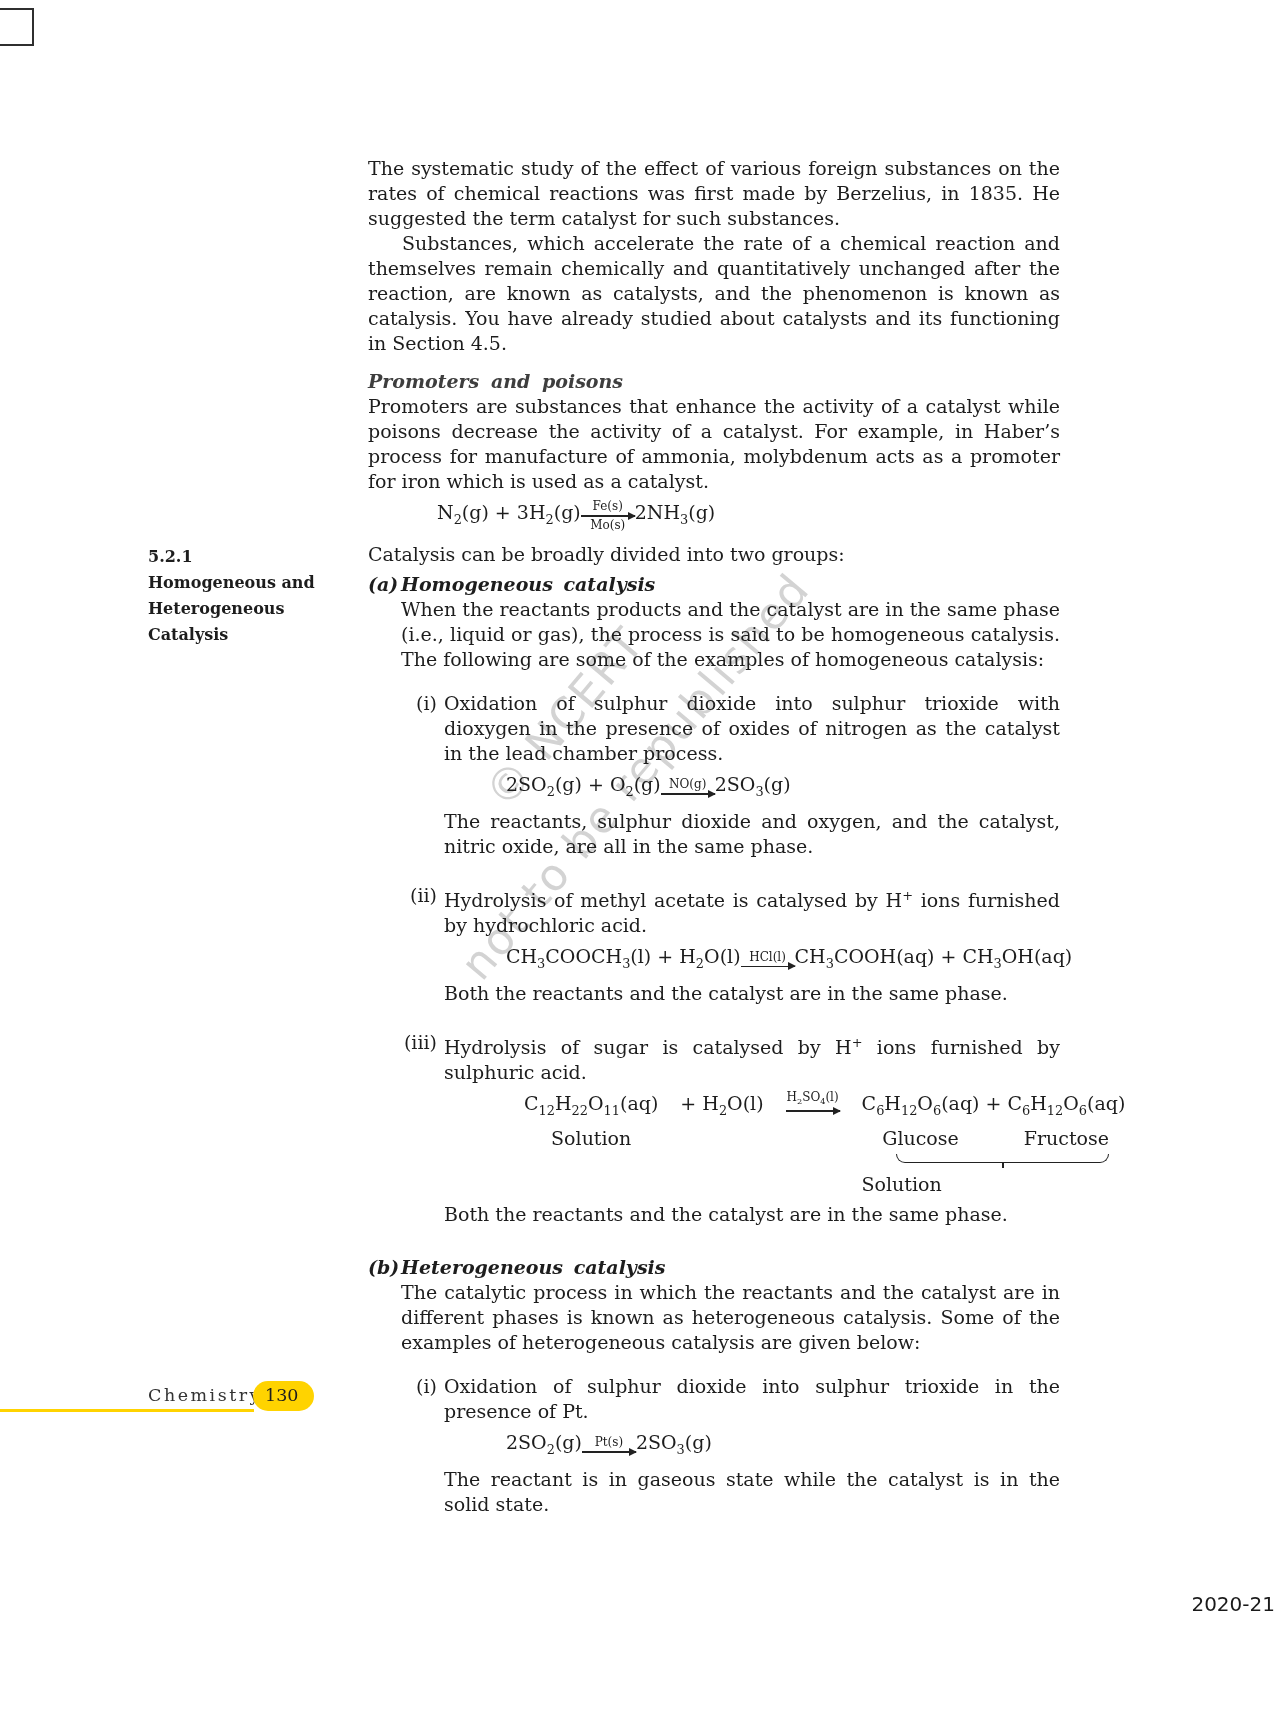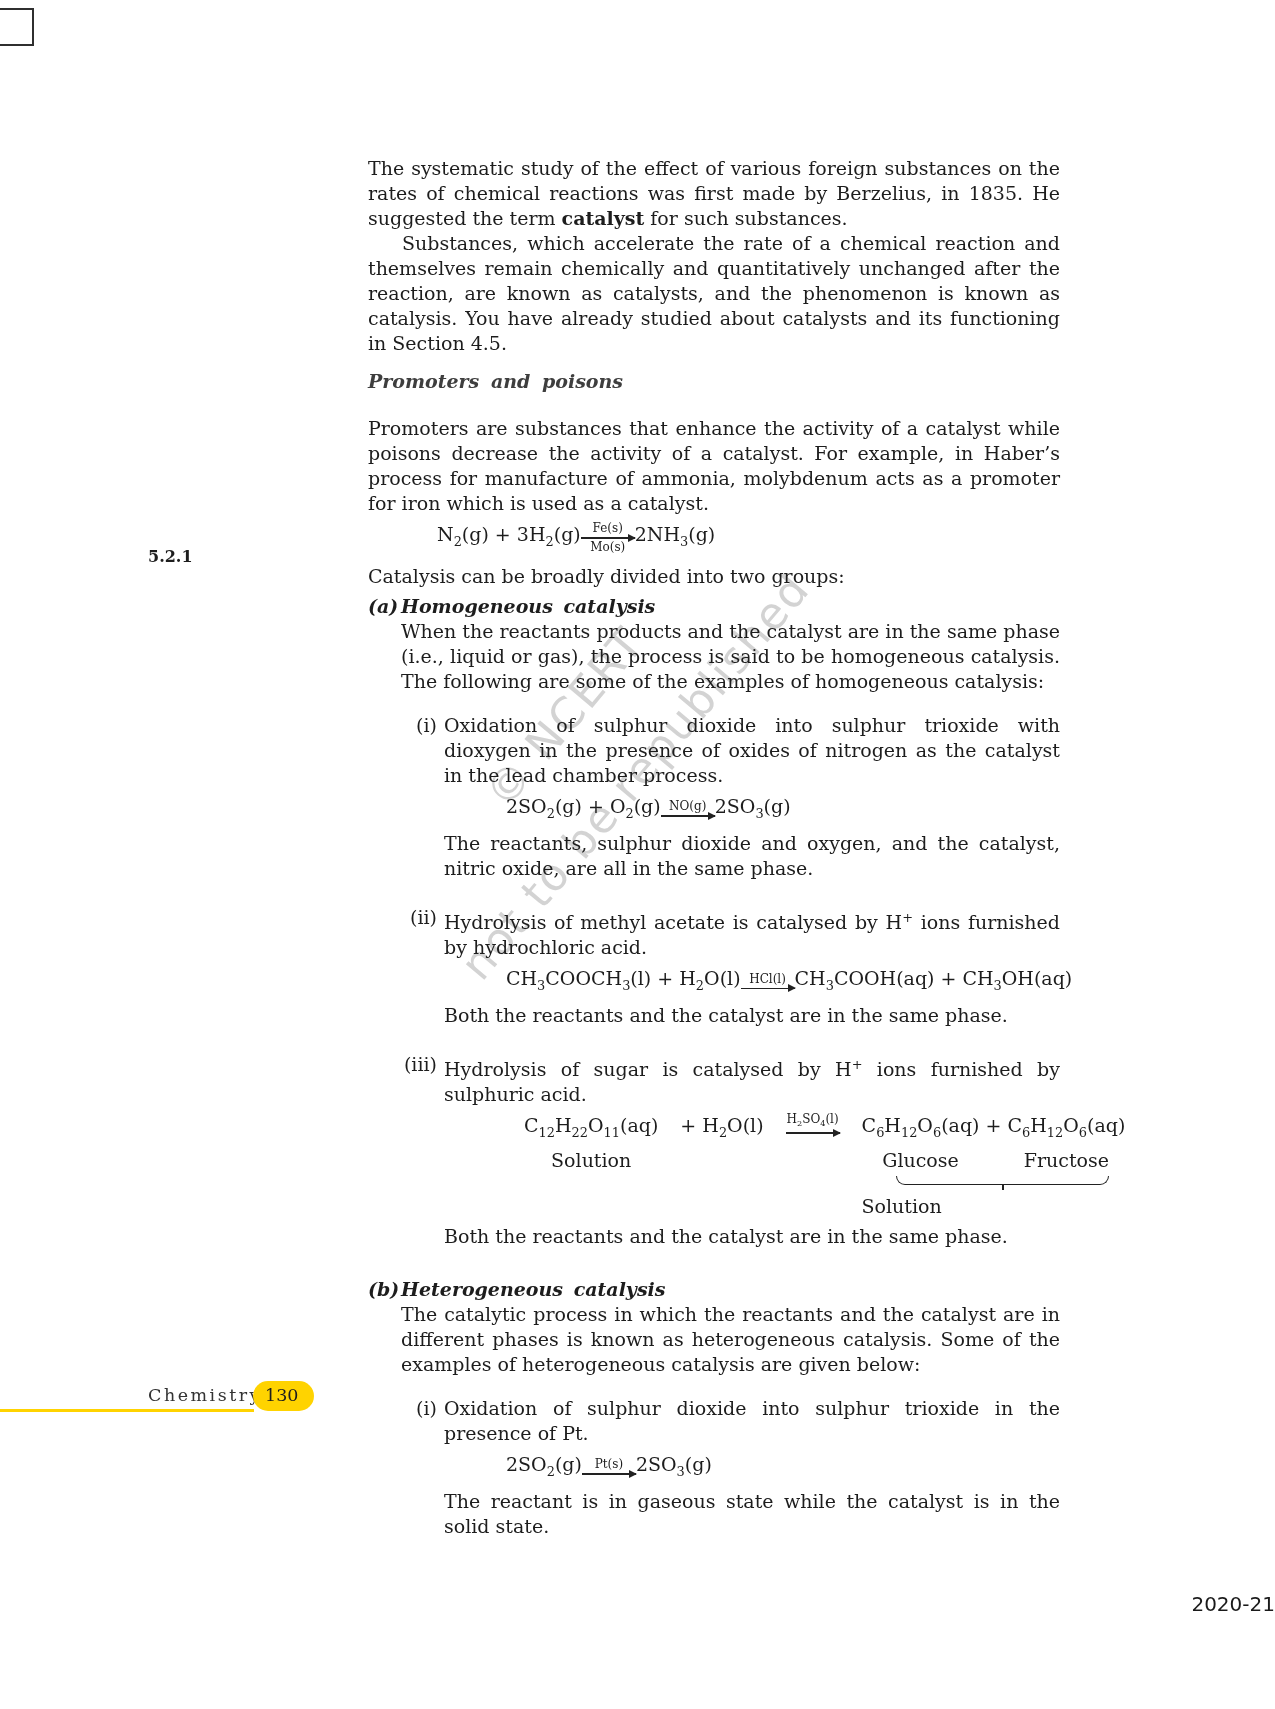--- a/index.html
+++ b/index.html
@@ -46,23 +46,23 @@
   .main {
     position: absolute;
     left: 368px; top: 156px;
     width: 692px;
     font-size: 19px;
     line-height: 25px;
     text-align: justify;
   }
   .para { margin: 0; }
   .para-indent { text-indent: 34px; }
-  .bold { font-weight: bold; }
+  .bold { font-weight: normal; }
   .sub-heading {
-    margin: 13px 0 22px;
+    margin: 13px 0 0;
     font-size: 19px;
     font-weight: bold;
     font-style: italic;
     color: #3e3e3e;
     word-spacing: 5px;
   }
   .groups-intro { margin-top: 10px; }
   .equation {
     display: flex;
     align-items: center;
@@ -148,20 +148,21 @@
 
   <div class="crop-mark"></div>
 
   <div class="watermark">
     <div>© NCERT</div>
     <div>not to be republished</div>
   </div>
 
   <div class="sidebar-heading">
     <div class="section-number">5.2.1</div>
+    <div class="section-title">Homogeneous and Heterogeneous Catalysis</div>
   </div>
 
   <div class="main">
 
     <p class="para"><span>The systematic study of the effect of various foreign substances on the rates of chemical reactions was first made by Berzelius, in 1835. He suggested the term </span><span class="bold">catalyst</span><span> for such substances.</span></p>
 
     <p class="para para-indent">Substances, which accelerate the rate of a chemical reaction and themselves remain chemically and quantitatively unchanged after the reaction, are known as catalysts, and the phenomenon is known as catalysis. You have already studied about catalysts and its functioning in Section 4.5.</p>
 
     <h4 class="sub-heading">Promoters and poisons</h4>
 

